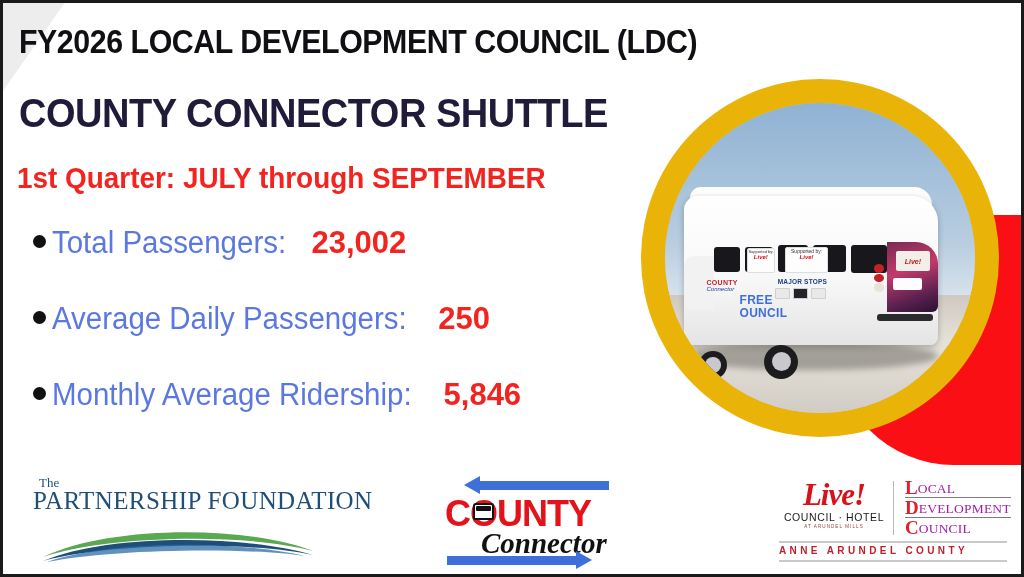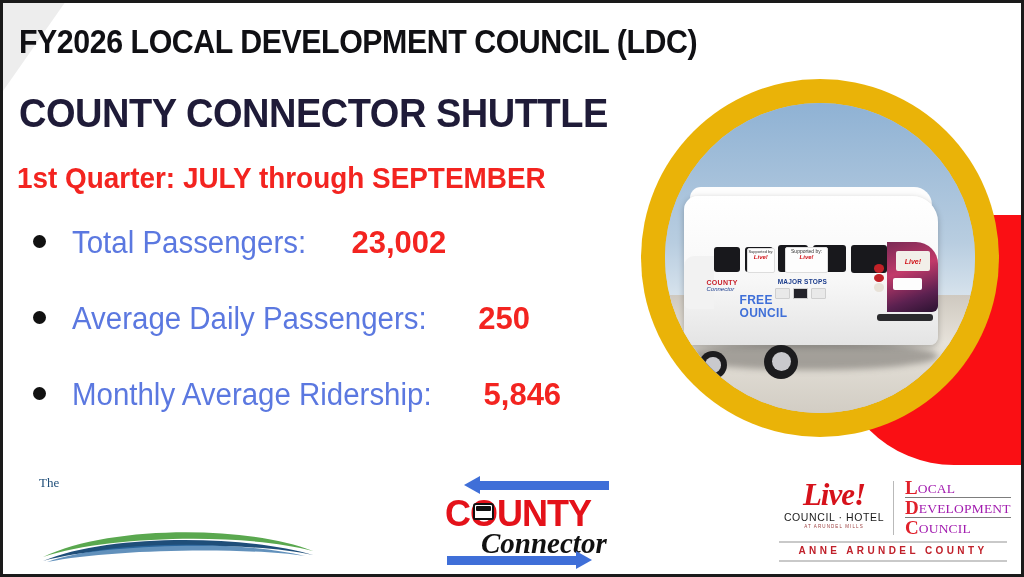--- a/index.html
+++ b/index.html
@@ -104,21 +104,21 @@
     transform:scaleX(.95);transform-origin:left center;white-space:nowrap;
   }
   .quarter{
     position:absolute;left:14px;top:158px;
     font-size:30px;font-weight:bold;color:#f32420;
     font-family:"Liberation Sans Narrow","Liberation Sans",sans-serif;
     transform:scaleX(.93);transform-origin:left center;white-space:nowrap;
   }
   .stats{position:absolute;left:30px;top:222px;width:600px;margin:0;padding:0;list-style:none;}
   .stats li{
-    display:flex;align-items:baseline;gap:26px;
+    display:flex;align-items:baseline;gap:6px;
     margin-bottom:40px;white-space:nowrap;
   }
   .bullet{
     width:13px;height:13px;border-radius:50%;background:#111;flex:0 0 auto;
     position:relative;top:-5px;
   }
   .stat-label{
     font-size:31px;color:#5b78e0;font-weight:normal;
     font-family:"Liberation Sans Narrow","Liberation Sans",sans-serif;
     transform:scaleX(.95);transform-origin:left center;display:inline-block;
@@ -157,21 +157,21 @@
     font-family:"Liberation Serif",serif;letter-spacing:-1px;line-height:1;}
   .live-sub{font-size:10.5px;color:#1a1a1a;letter-spacing:.6px;margin-top:1px;font-weight:normal;}
   .live-sub2{font-size:4.5px;color:#9a3b3b;letter-spacing:1.1px;margin-top:1px;}
   .vrule{position:absolute;left:120px;top:4px;width:1px;height:54px;background:#b9b9b9;}
   .ldc{position:absolute;left:132px;top:2px;}
   .ldc-row{display:flex;align-items:flex-end;}
   .ldc-cap{color:#e0202a;font-weight:bold;font-size:19px;line-height:.95;font-family:"Liberation Serif",serif;}
   .ldc-rest{color:#a21caf;font-size:13.5px;line-height:1.1;letter-spacing:.2px;font-family:"Liberation Serif",serif;}
   .ldc-row.ul{border-bottom:1px solid #7d7d7d;padding-bottom:0px;margin-bottom:1px;}
   .aac-rule{position:absolute;left:6px;top:64px;width:228px;height:2px;background:#c9c9c9;}
-  .aac{position:absolute;left:6px;top:68px;width:228px;text-align:center;
+  .aac{position:absolute;left:6px;top:68px;width:228px;text-align:left;
     color:#c0202a;font-size:10px;font-weight:bold;letter-spacing:3.4px;}
   .aac-rule2{position:absolute;left:6px;top:83px;width:228px;height:2px;background:#c9c9c9;}
 </style>
 </head>
 <body>
 
 <div id="slide">
 
   <div class="diag b2"></div>
 
@@ -254,20 +254,21 @@
     </li>
     <li>
       <span class="bullet"></span>
       <span class="stat-label">Monthly Average Ridership:</span>
       <span class="stat-value">5,846</span>
     </li>
   </ul>
 
   <div class="pf-logo">
     <div class="pf-the">The</div>
+    <div class="pf-name">PARTNERSHIP FOUNDATION</div>
     <svg class="pf-swoosh" viewBox="0 0 278 40">
       <path d="M4 34 C70 2 208 2 274 28 C208 10 70 12 4 34 Z" fill="#5aa84f"></path>
       <path d="M4 38 C70 10 208 12 274 32 C208 18 70 20 4 38 Z" fill="#1f4e79"></path>
       <path d="M8 39 C74 16 202 18 266 33 C202 24 74 26 8 39 Z" fill="#2e6ca6" opacity=".75"></path>
     </svg>
   </div>
 
   <div class="cc-logo">
     <div class="cc-arrow top"></div>
     <div class="cc-county">COUNTY</div>

